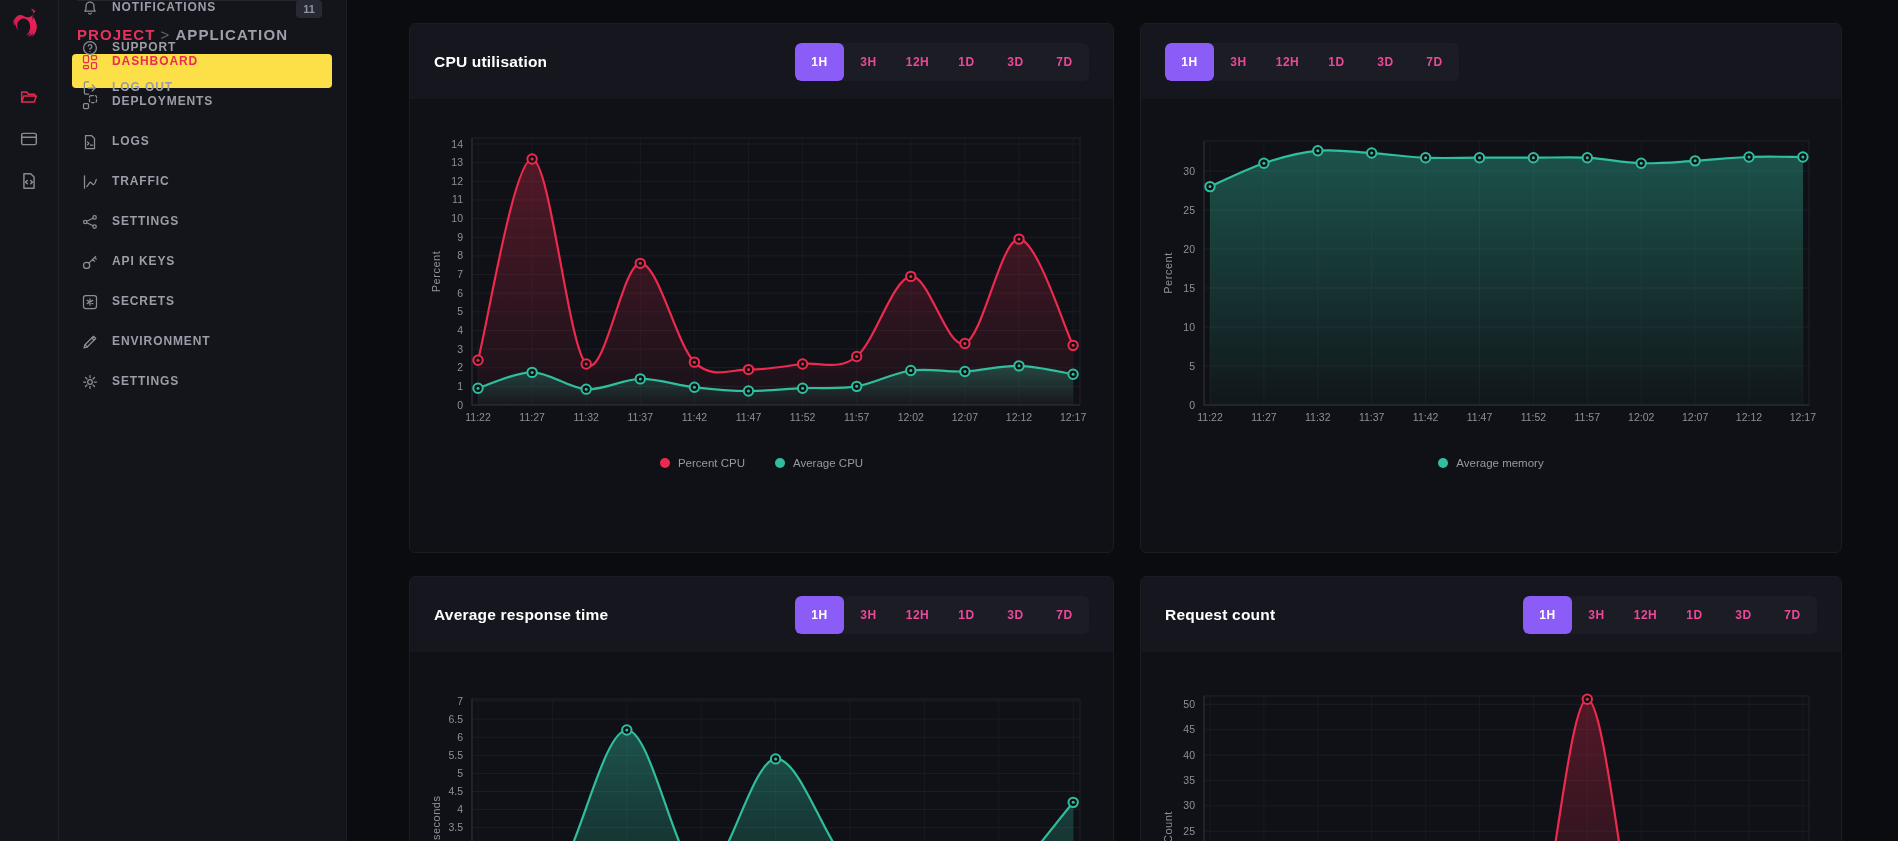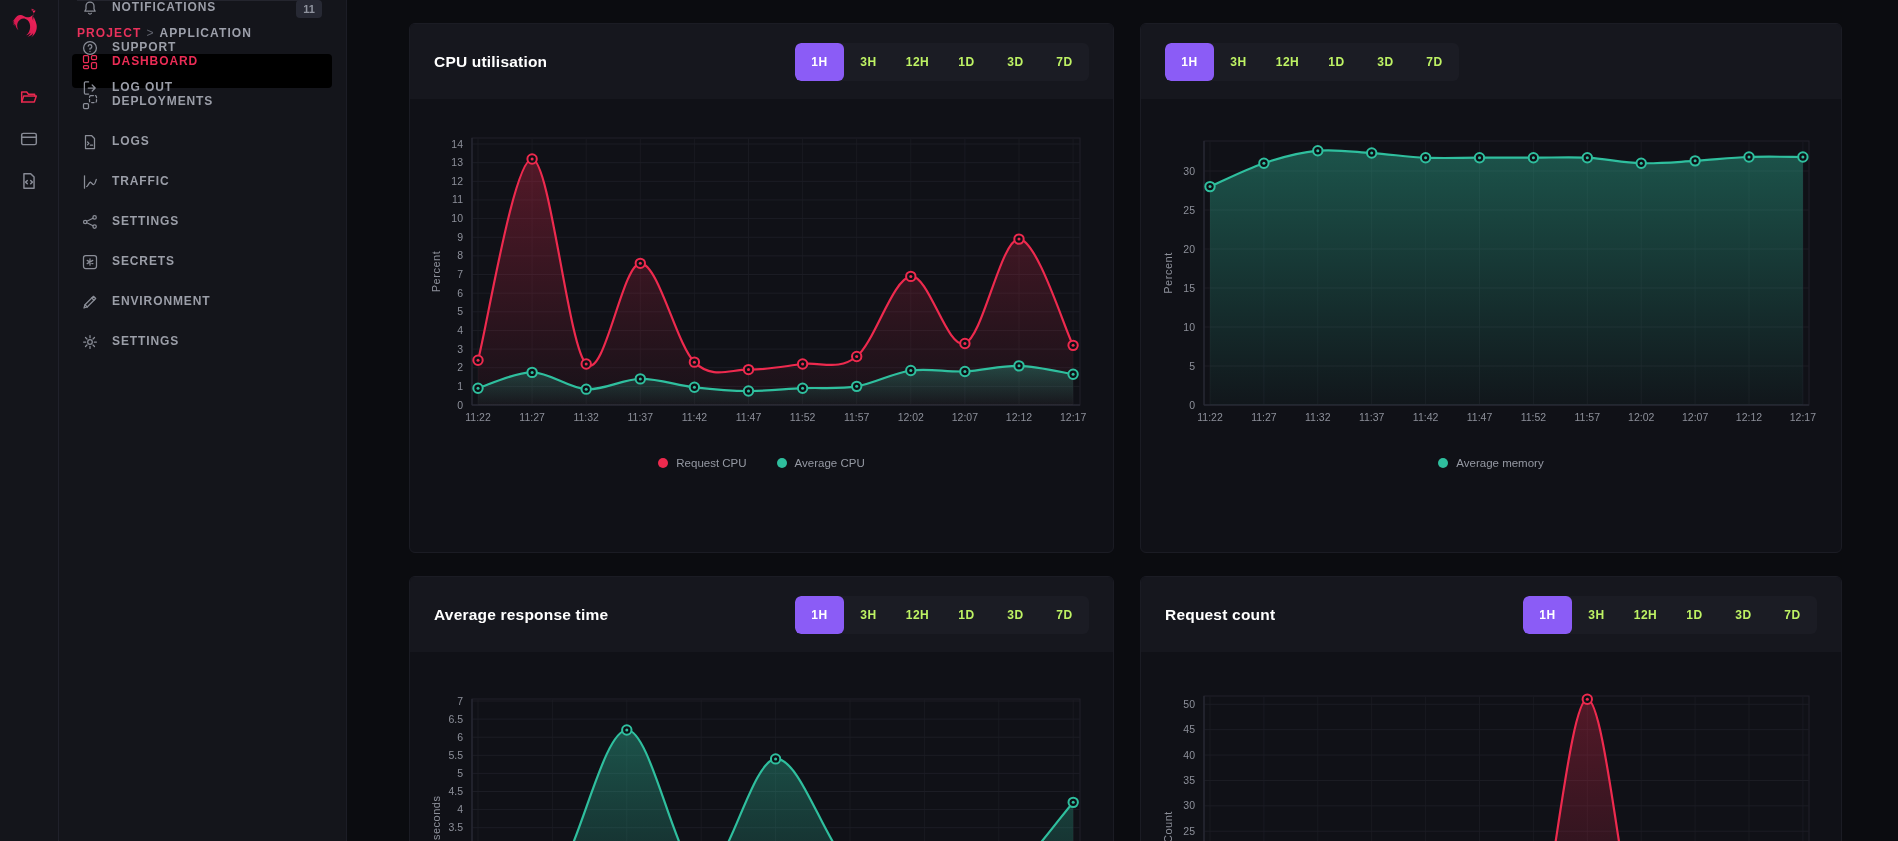--- a/index.html
+++ b/index.html
@@ -10,42 +10,42 @@
   }
   svg{display:block}
   
   .rail{position:absolute;left:0;top:0;bottom:0;width:58px;background:#14151b;border-right:1px solid #20212b;z-index:3}
   .logo{position:absolute;left:11px;top:7px;width:36px;height:36px}
   .rail-icons{position:absolute;top:88px;left:0;width:58px;display:flex;flex-direction:column;align-items:center;gap:24px}
   .rail-icons .ric{width:18px;height:18px;color:#878a95}
   .rail-icons .ric.red{color:#e8294f}
   
   .sidebar{position:absolute;left:58px;top:0;bottom:0;width:288px;background:#14151b;border-right:1px solid #1c1d26;z-index:2}
-  .breadcrumb{position:absolute;left:19px;top:26px;font-size:12px;font-weight:700;letter-spacing:1.1px;white-space:nowrap}
+  .breadcrumb{position:absolute;left:19px;top:26px;font-size:15px;font-weight:700;letter-spacing:1.1px;white-space:nowrap}
   .breadcrumb .bc-project{color:#e8315b}
   .breadcrumb .bc-sep{color:#62656f;margin:0 5px;font-weight:400}
   .breadcrumb .bc-app{color:#9da0ab}
   .nav{position:absolute;left:14px;right:14px;top:54px}
   .nav-item{display:flex;align-items:flex-start;height:34px;margin-bottom:6px;padding:0 10px;border-radius:4px;
     font-size:12px;font-weight:700;letter-spacing:.9px;color:#9b9ea8;cursor:pointer}
   .nav-item .ic{width:16px;height:16px;margin-right:14px;color:#8a8d97;flex:none}
-  .nav-item.active{background:#000000;color:#ea2c55}
+  .nav-item.active{background:#fde047;color:#ea2c55}
   .nav-item.active .ic{color:#ea2c55}
   .side-divider{position:absolute;left:19px;right:27px;top:690;border-top:1px solid #24252e}
   .side-footer{position:absolute;left:14px;right:14px;top:706}
   .badge{margin-left:auto;background:#272934;color:#8f939e;font-size:11px;font-weight:700;
     padding:3px 7px;border-radius:4px;letter-spacing:0}
   
   .main{position:absolute;left:347px;top:0;right:0;bottom:0;overflow:hidden}
   .grid{position:absolute;left:62px;top:23px;display:grid;grid-template-columns:705px 702px;gap:23px 26px}
   .card{height:530px;background:#101117;border:1px solid #1b1c24;border-radius:6px;overflow:hidden;position:relative;box-sizing:border-box}
   .card-header{height:75px;background:#16171e;display:flex;align-items:center;padding:0 24px;box-sizing:border-box}
   .card-title{font-size:15.5px;font-weight:700;color:#ffffff;letter-spacing:.2px;flex:1}
   .range{display:flex;background:#1b1c24;border-radius:6px;height:38px;overflow:hidden}
-  .range button{width:49px;height:38px;border:none;background:transparent;color:#bef264;
+  .range button{width:49px;height:38px;border:none;background:transparent;color:#ec4899;
     font-family:"Liberation Sans","DejaVu Sans",sans-serif;font-size:12px;font-weight:700;letter-spacing:.5px;
     border-radius:6px;cursor:pointer;padding:0}
   .range button.active{background:#8b5cf6;color:#ffffff}
   .chart-wrap{position:absolute;left:0;top:75px}
   .legend{position:absolute;left:0;right:0;top:433px;display:flex;justify-content:center;gap:30px;
     font-size:11.5px;color:#9599a3}
   .legend-item{display:flex;align-items:center}
   .legend-item .dot{width:10px;height:10px;border-radius:50%;margin-right:8px;display:inline-block}
 </style>
 </head>
@@ -130,20 +130,29 @@
       <div class="nav-item">
         <span class="ic">
           <svg viewBox="0 0 16 16" width="16" height="16" fill="none" stroke="currentColor" stroke-width="1.25" stroke-linecap="round" stroke-linejoin="round">
             <circle cx="3.2" cy="8" r="1.7"></circle>
             <circle cx="12.6" cy="3.4" r="1.7"></circle>
             <circle cx="12.6" cy="12.6" r="1.7"></circle>
             <path d="M4.8 7.2l6.2-3M4.8 8.8l6.2 3"></path>
           </svg>
         </span>
         <span>SETTINGS</span>
+      </div>
+      <div class="nav-item">
+        <span class="ic">
+          <svg viewBox="0 0 16 16" width="16" height="16" fill="none" stroke="currentColor" stroke-width="1.25" stroke-linecap="round" stroke-linejoin="round">
+            <circle cx="4.6" cy="11.4" r="3.1"></circle>
+            <path d="M6.9 9.1 13.6 2.4M10.6 5.4l2 2M12.6 3.4l1.6 1.6"></path>
+          </svg>
+        </span>
+        <span>API KEYS</span>
       </div>
       <div class="nav-item">
         <span class="ic">
           <svg viewBox="0 0 16 16" width="16" height="16" fill="none" stroke="currentColor" stroke-width="1.25" stroke-linecap="round" stroke-linejoin="round">
             <rect x="1.5" y="1.5" width="13" height="13" rx="2.2"></rect>
             <path d="M8 4.8v6.4M5.2 6.4l5.6 3.2M10.8 6.4 5.2 9.6"></path>
           </svg>
         </span>
         <span>SECRETS</span>
       </div>
@@ -334,21 +343,21 @@
             <circle cx="554.9000000000001" cy="272.448" r="1.5" fill="#2fbf9e" stroke="none"></circle>
             <circle cx="609" cy="266.856" r="4.7" fill="#0d0f15" stroke="#2fbf9e" stroke-width="2"></circle>
             <circle cx="609" cy="266.856" r="1.5" fill="#2fbf9e" stroke="none"></circle>
             <circle cx="663.1" cy="275.244" r="4.7" fill="#0d0f15" stroke="#2fbf9e" stroke-width="2"></circle>
             <circle cx="663.1" cy="275.244" r="1.5" fill="#2fbf9e" stroke="none"></circle>
           </svg>
         </div>
         <div class="legend">
           <span class="legend-item">
             <span class="dot" style="background: rgb(237, 42, 78);"></span>
-            <span>Request CPU</span>
+            <span>Percent CPU</span>
           </span>
           <span class="legend-item">
             <span class="dot" style="background: rgb(47, 191, 158);"></span>
             <span>Average CPU</span>
           </span>
         </div>
       </div>
       <div class="card">
         <div class="card-header">
           <div class="range">

